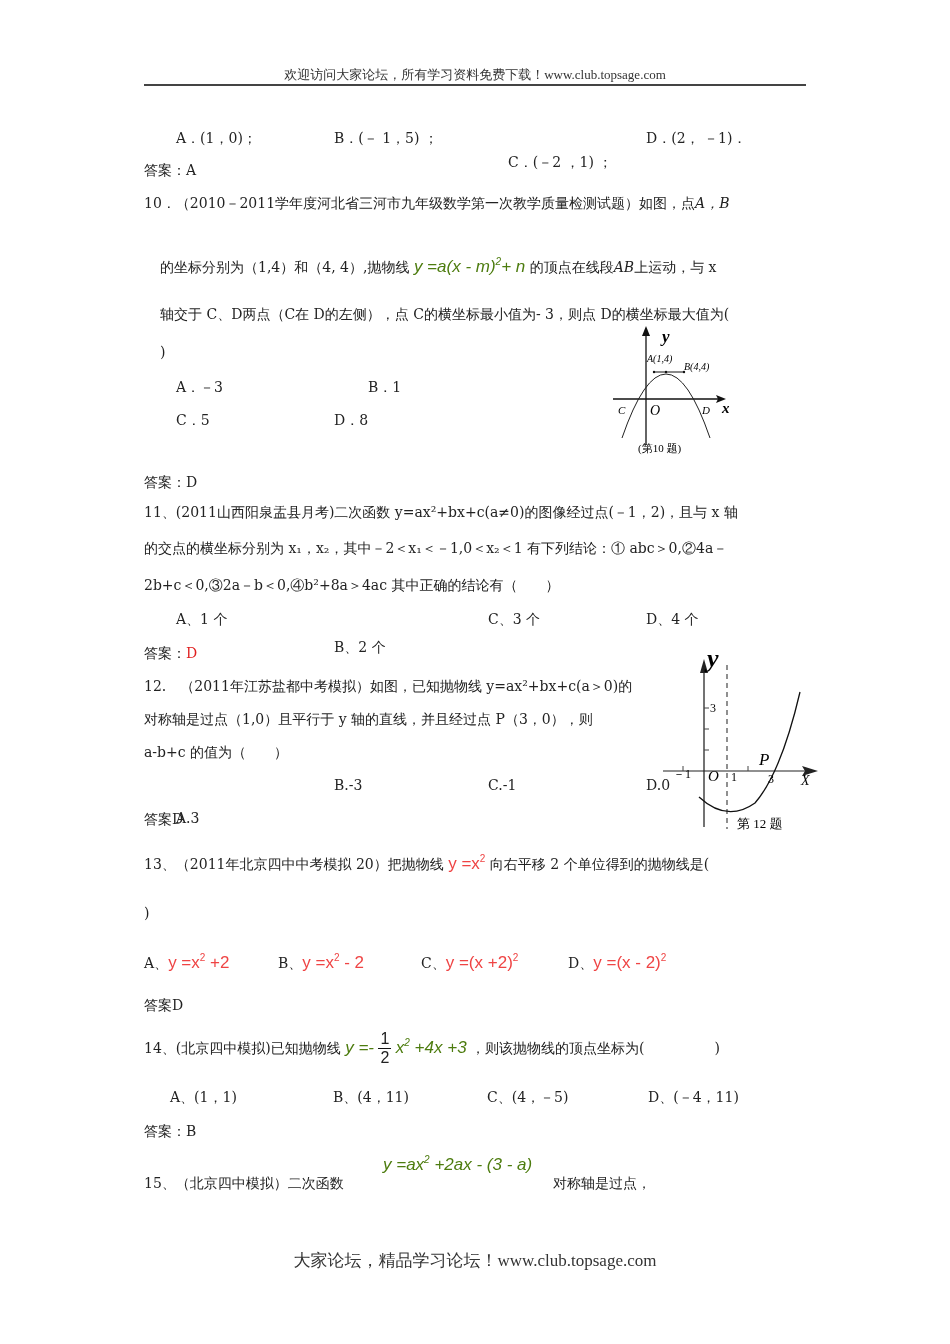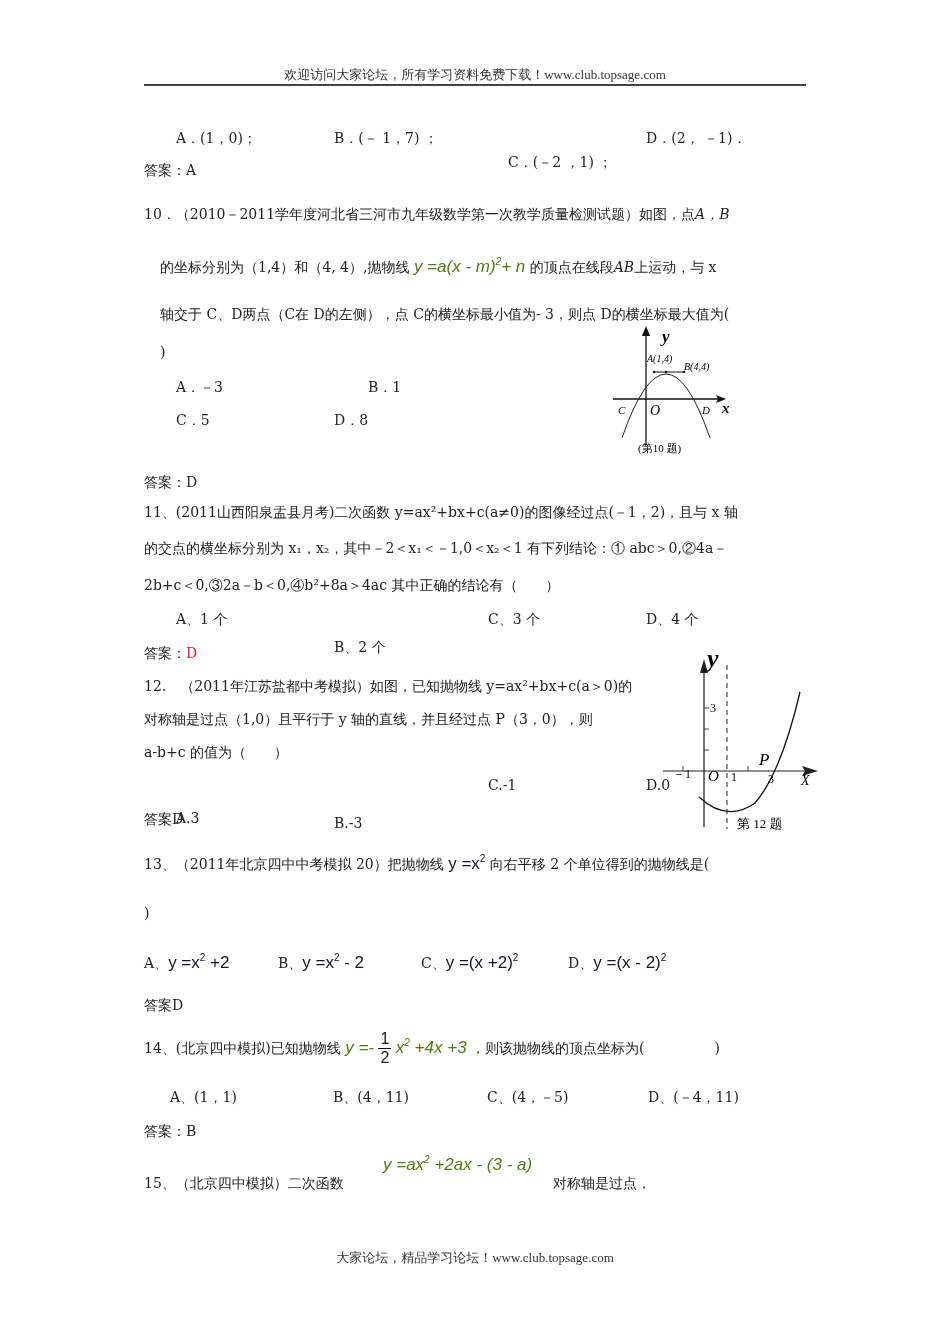--- a/index.html
+++ b/index.html
@@ -2,49 +2,49 @@
 <html><head>
 <meta charset="utf-8">
 <style>
   html, body { margin: 0; padding: 0; background: #ffffff; }
   body { width: 950px; height: 1344px; position: relative; overflow: hidden;
          font-family: "DejaVu Serif", "Liberation Serif", serif; color: #222; }
   .abs { position: absolute; white-space: nowrap; }
   .header-text { left: 0; width: 950px; top: 66px; text-align: center; font-size: 13px; color: #333;
                  font-family: "Liberation Serif", "DejaVu Serif", serif; }
   .header-rule { left: 144px; top: 84px; width: 662px; height: 2px; background: #444; }
-  .footer-text { left: 0; width: 950px; top: 1249px; text-align: center; font-size: 13px; color: #333;
+  .footer-text { left: 0; width: 950px; top: 1249px; text-align: center; font-size: 17px; color: #333;
                  font-family: "Liberation Serif", "DejaVu Serif", serif; }
   .line { font-size: 14px; color: #222; }
-  .m { font-family: "Liberation Sans", "DejaVu Sans", sans-serif; font-size: 17px; color: #0f172a; }
+  .m { font-family: "Liberation Sans", "DejaVu Sans", sans-serif; font-size: 17px; color: #ef4444; }
   .mi { font-family: "Liberation Sans", "DejaVu Sans", sans-serif; font-style: italic; font-size: 17px; color: #4d7c0f; }
   .it { font-style: italic; }
   sup { font-size: 10px; vertical-align: 7px; }
   .red { color: #e02020; }
   .frac { display: inline-block; vertical-align: middle; text-align: center; font-family: "Liberation Sans", sans-serif; font-size: 16px; line-height: 18px; }
   .frac .num { display: block; border-bottom: 1px solid #111; padding: 0 2px; }
   .frac .den { display: block; padding: 0 2px; }
   svg text { font-family: "Liberation Serif", "DejaVu Serif", serif; }
 </style>
 </head>
 <body>
 
 <div class="abs header-text">欢迎访问大家论坛，所有学习资料免费下载！www.club.topsage.com</div>
 <div class="abs header-rule"></div>
 
 <div>
   <span class="abs line" style="left:176px; top:130px;">A．(1，0)；</span>
-  <span class="abs line" style="left:334px; top:130px;">B．(－ 1，7) ；</span>
+  <span class="abs line" style="left:334px; top:130px;">B．(－ 1，5) ；</span>
   <span class="abs line" style="left:508px; top:130px;margin-top:24px;">C．(－2 ，1) ；</span>
   <span class="abs line" style="left:646px; top:130px;">D．(2， －1)．</span>
   <span class="abs line" style="left:144px; top:162px;">答案：A</span>
 </div>
 
 <div>
-  <div class="abs line" style="left:144px; top:206px;">
+  <div class="abs line" style="left:144px; top:195px;">
     <span>10．（2010－2011学年度河北省三河市九年级数学第一次教学质量检测试题）如图，点</span><span class="it">A，B</span>
   </div>
   <div class="abs line" style="left:160px; top:256px;">
     <span>的坐标分别为（1,4）和（4, 4）,抛物线</span>
     <span class="mi"><span>y =a(x - m)</span><sup>2</sup><span>+ n</span></span>
     <span>的顶点在线段</span><span class="it">AB</span><span>上运动，与 x</span>
   </div>
   <div class="abs line" style="left:160px; top:306px;">轴交于 C、D两点（C在 D的左侧），点 C的横坐标最小值为- 3，则点 D的横坐标最大值为(</div>
   <div class="abs line" style="left:160px; top:344px;">)</div>
   <span class="abs line" style="left:176px; top:379px;">A．－3</span>
@@ -89,21 +89,21 @@
   <div class="abs line" style="left:144px; top:645px;">
     <span>答案：</span><span class="red">D</span>
   </div>
 </div>
 
 <div>
   <div class="abs line" style="left:144px; top:678px;">12.　（2011年江苏盐都中考模拟）如图，已知抛物线 y=ax²+bx+c(a＞0)的</div>
   <div class="abs line" style="left:144px; top:711px;">对称轴是过点（1,0）且平行于 y 轴的直线，并且经过点 P（3，0），则</div>
   <div class="abs line" style="left:144px; top:744px;">a-b+c 的值为（　　）</div>
   <span class="abs line" style="left:176px; top:810px;">A.3</span>
-  <span class="abs line" style="left:334px; top:777px;margin-top:38px;">B.-3</span>
+  <span class="abs line" style="left:334px; top:777px;">B.-3</span>
   <span class="abs line" style="left:488px; top:777px;">C.-1</span>
   <span class="abs line" style="left:646px; top:777px;">D.0</span>
   <span class="abs line" style="left:144px; top:811px;">答案D</span>
 
   <svg class="abs" style="left:655px; top:645px;" width="175" height="195" viewBox="0 0 175 195">
 
     <line x1="49" y1="182" x2="49" y2="22" stroke="#444" stroke-width="1.5"></line>
     <polygon points="49,14 45,28 53,28" fill="#222"></polygon>
 
     <line x1="8" y1="126" x2="150" y2="126" stroke="#222" stroke-width="1.2"></line>

